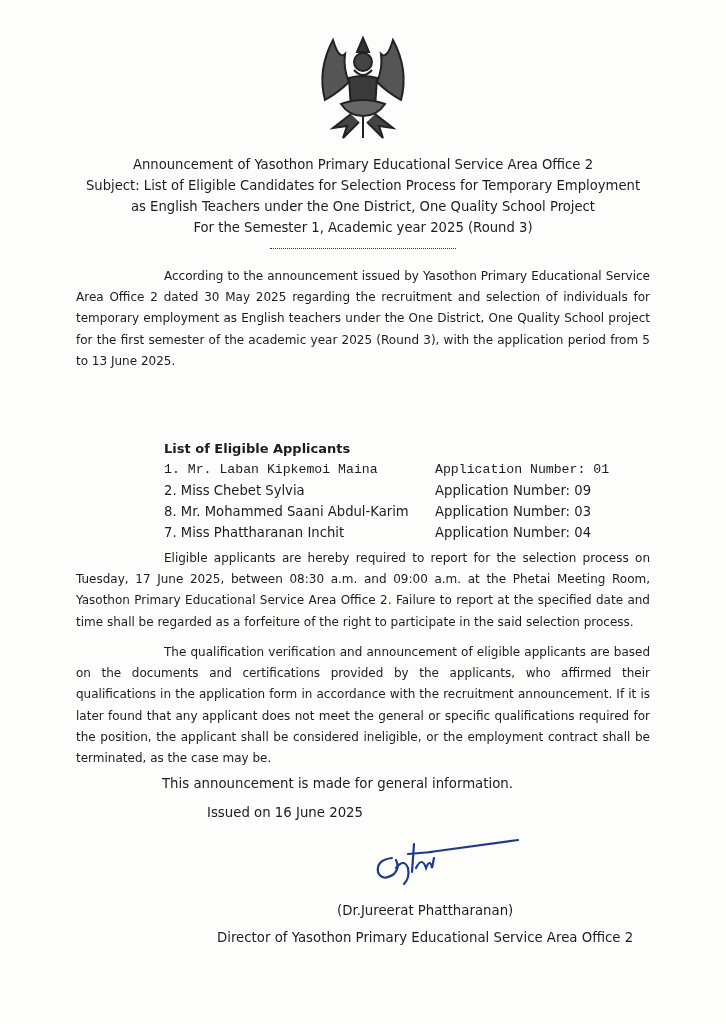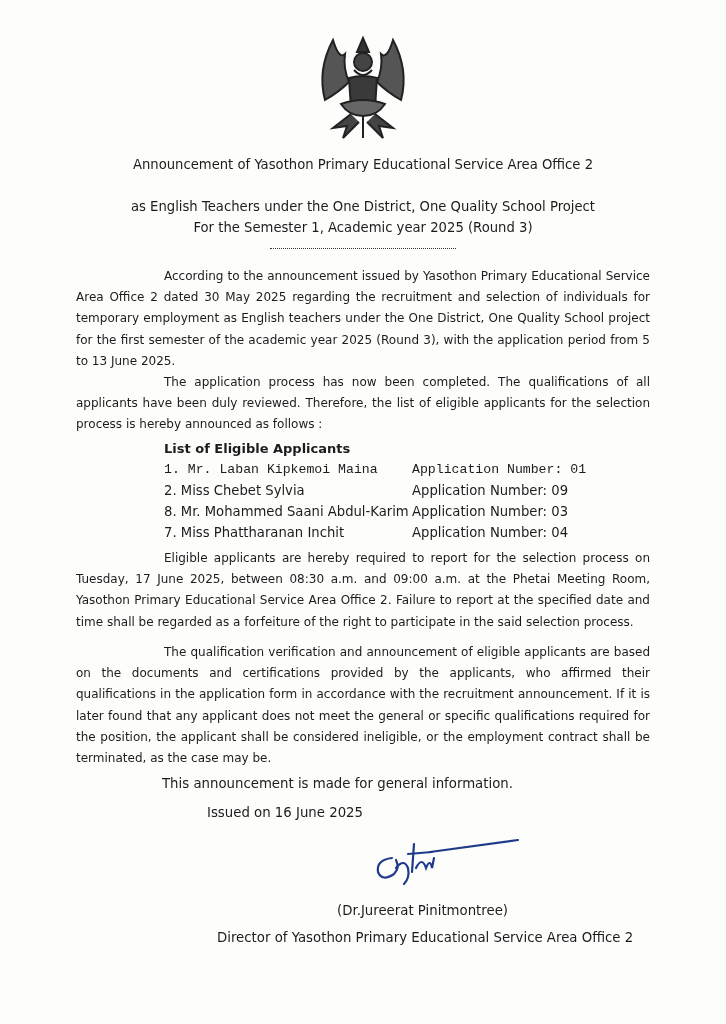--- a/index.html
+++ b/index.html
@@ -9,21 +9,21 @@
   }
   .page { position:absolute; left:0; top:0; width:726px; height:856px; }
   .emblem { position:absolute; left:303px; top:30px; width:120px; height:115px; }
   .heading { position:absolute; left:40px; width:646px; text-align:center; font-size:13.2px; line-height:21px; }
   .dots { position:absolute; left:270px; top:248px; width:186px; border-top:1.5px dotted #333; }
   .para { position:absolute; left:76px; width:574px; font-size:12px; line-height:21.2px; text-align:justify; }
   .indent { text-indent:88px; }
   .list-title { position:absolute; left:164px; top:441px; font-size:13px; font-weight:bold; }
   .list-row { position:absolute; left:164px; width:460px; font-size:13.2px; height:20px; }
   .list-row .name { position:absolute; left:0; }
-  .list-row .num { position:absolute; left:248px; }
+  .list-row .num { position:absolute; left:271px; }
   .line { position:absolute; font-size:13.3px; }
   .sig { position:absolute; left:370px; top:838px; width:160px; height:50px; }
 </style>
 </head>
 <body>
 
 <div class="page">
 
   <svg class="emblem" viewBox="0 0 120 115">
     <g fill="none" stroke="#222" stroke-width="2">
@@ -34,26 +34,26 @@
       <path d="M90 10 Q106 40 98 70 Q84 62 74 52 Q80 38 78 24 Q84 30 90 10 Z" fill="#555"></path>
       <path d="M46 48 Q60 44 74 48 L72 78 Q60 86 48 78 Z" fill="#3a3a3a"></path>
       <path d="M38 74 Q60 66 82 74 Q74 86 60 86 Q46 86 38 74 Z" fill="#666"></path>
       <path d="M48 84 L30 98 L44 96 L40 108 L56 92" fill="#444"></path>
       <path d="M72 84 L90 98 L76 96 L80 108 L64 92" fill="#444"></path>
       <path d="M60 86 L60 108"></path>
     </g>
   </svg>
 
   <div class="heading" style="top:154px;">Announcement of Yasothon Primary Educational Service Area Office 2</div>
+  <div class="heading" style="top:175px;">Subject: List of Eligible Candidates for Selection Process for Temporary Employment</div>
   <div class="heading" style="top:196px;">as English Teachers under the One District, One Quality School Project</div>
   <div class="heading" style="top:217px;">For the Semester 1, Academic year 2025 (Round 3)</div>
   <div class="dots"></div>
 
   <div class="para indent" style="top:266px;">According to the announcement issued by Yasothon Primary Educational Service Area Office 2 dated 30 May 2025 regarding the recruitment and selection of individuals for temporary employment as English teachers under the One District, One Quality School project for the first semester of the academic year 2025 (Round 3), with the application period from 5 to 13 June 2025.</div>
-  <div class="para indent" style="top:372px;">The application process has now been completed. The qualifications of all applicants have been duly reviewed. Therefore, the list of eligible applicants for the selection process is hereby announced as follows :</div>
 
   <div class="list-title">List of Eligible Applicants</div>
   <div class="list-row" style="top:462px;font-family:Liberation Mono, monospace;">
     <span class="name">1. Mr. Laban Kipkemoi Maina</span>
     <span class="num">Application Number: 01</span>
   </div>
   <div class="list-row" style="top:483px;">
     <span class="name">2. Miss Chebet Sylvia</span>
     <span class="num">Application Number: 09</span>
   </div>
@@ -76,15 +76,15 @@
     <g fill="none" stroke="#1f3a8a" stroke-width="2.2" stroke-linecap="round">
       <path d="M22 20 Q6 22 8 34 Q12 44 24 36 Q30 30 26 22"></path>
       <path d="M26 30 Q34 20 38 30 Q40 40 34 46"></path>
       <path d="M44 6 L42 34"></path>
       <path d="M38 16 L62 14"></path>
       <path d="M46 30 Q52 18 56 30 Q60 20 62 30 L64 20"></path>
       <path d="M60 14 L148 2"></path>
     </g>
   </svg>
 
-  <div class="line" style="left:337px; top:903px;">(Dr.Jureerat Pinitmontree)</div>
+  <div class="line" style="left:337px; top:903px;">(Dr.Jureerat Phattharanan)</div>
   <div class="line" style="left:217px; top:930px;">Director of Yasothon Primary Educational Service Area Office 2</div>
 </div>
 
 </body></html>

